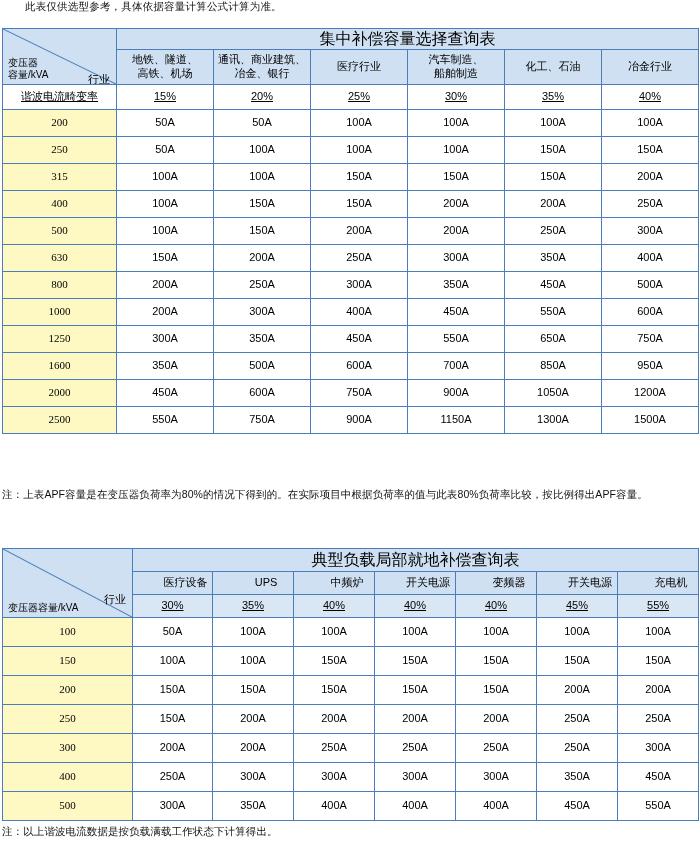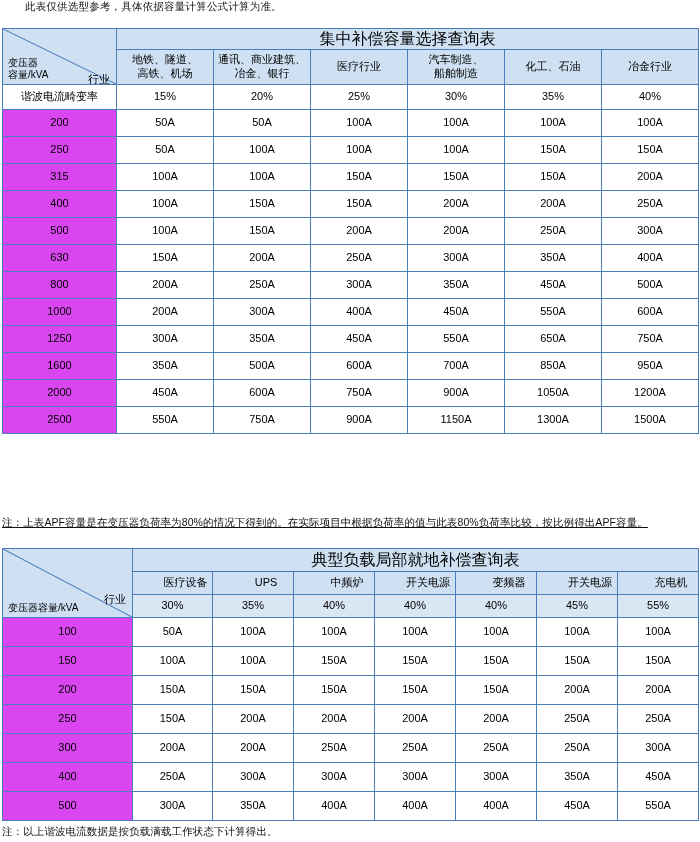--- a/index.html
+++ b/index.html
@@ -102,38 +102,39 @@
   }
   .subhdr {
     height: 34px;
     background: #cfe0f2;
     font-size: 11px;
     padding: 0 2px;
   }
   .rate-row td {
     height: 24px;
     background: #ffffff;
+    text-decoration: underline;
   }
   .rowlabel {
     height: 26px;
-    background: #d946ef;
+    background: #fef9c3;
+    font-family: Liberation Serif, serif;
   }
 
   
   .note {
     position: absolute;
     font-size: 10.5px;
     color: #111;
     letter-spacing: 0.1px;
     white-space: nowrap;
   }
   #note1 {
     left: 2px;
-    top: 516px;
-    text-decoration: underline;
+    top: 488px;
   }
   #note2 {
     left: 2px;
     top: 825px;
   }
 
   
   #table2-wrap {
     position: absolute;
     left: 2px;

